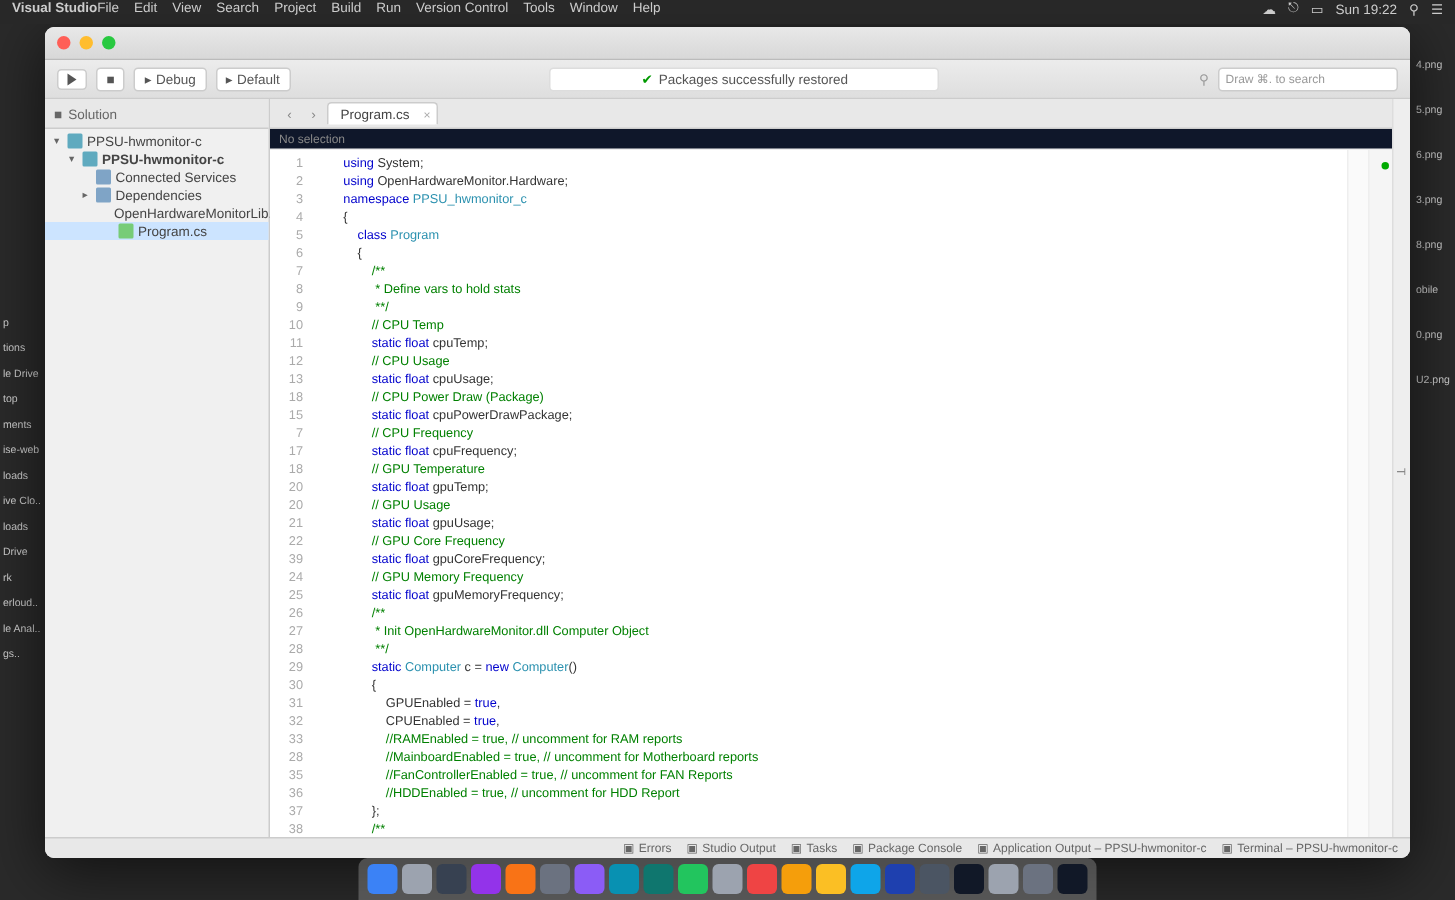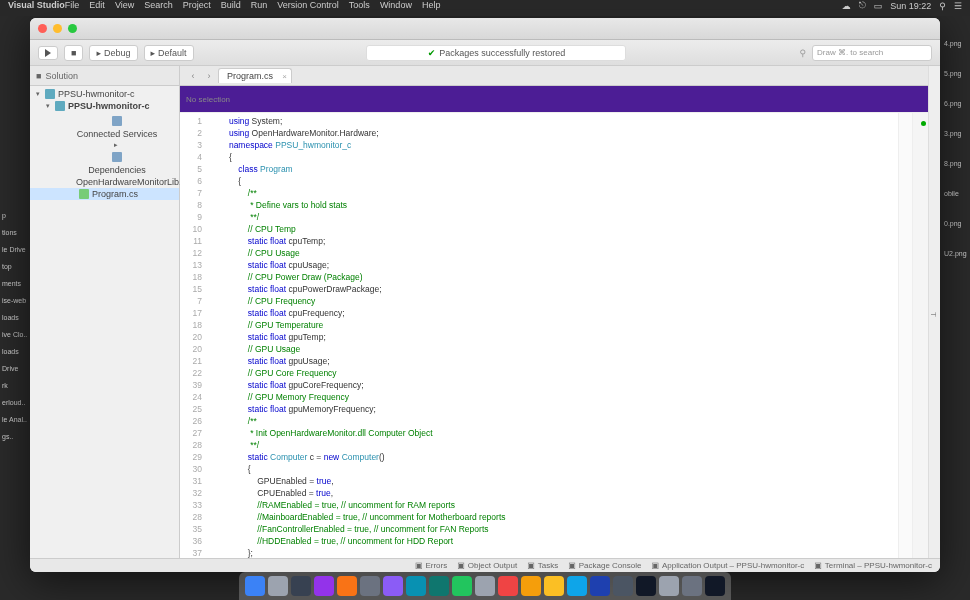--- a/index.html
+++ b/index.html
@@ -25,27 +25,27 @@
     .sidebar { width:150px; background:#f0f0f0; border-right:1px solid #ccc; display:flex; flex-direction:column; font-size:9px; }
     .sidebar-header { height:20px; display:flex; align-items:center; padding:0 6px; background:#e8e8e8; border-bottom:1px solid #ccc; font-weight:500; color:#666; }
     .tree { padding:2px 0; }
     .tree-item { padding:1px 0 1px 6px; display:flex; align-items:center; gap:3px; color:#444; cursor:pointer; }
     .tree-item.sel { background:#cce4ff; }
     .tree-arrow { width:6px; font-size:7px; color:#666; }
     .tree-icon { width:10px; height:10px; background:#5faabf; border-radius:1px; }
     .tree-icon.folder { background:#7fa4c6; }
     .tree-icon.ref { background:#c99; }
     .tree-icon.file { background:#7c7; }
-    .indent-1 { padding-left:16px; } .indent-2 { padding-left:25px;flex-direction:column; } .indent-3 { padding-left:40px; }
+    .indent-1 { padding-left:16px; } .indent-2 { padding-left:25px; } .indent-3 { padding-left:40px; }
     .editor-area { flex:1; display:flex; flex-direction:column; background:#fff; }
     .tab-row { height:20px; background:#e8e8e8; border-bottom:1px solid #ccc; display:flex; align-items:center; padding-left:6px; gap:2px; }
     .nav-btn { width:14px; height:14px; font-size:9px; color:#888; display:flex; align-items:center; justify-content:center; cursor:pointer; }
     .tab { padding:2px 18px 2px 8px; background:#fff; border:1px solid #ccc; border-bottom:none; border-radius:3px 3px 0 0; font-size:9px; color:#444; position:relative; cursor:pointer; }
     .tab .close { position:absolute; right:4px; top:3px; font-size:8px; color:#aaa; }
-    .breadcrumb { height:14px; background:#4c1d95; border-bottom:1px solid #eee; font-size:8px; color:#888; padding:13px 6px; display:flex; align-items:center; }
+    .breadcrumb { height:14px; background:#0f172a; border-bottom:1px solid #eee; font-size:8px; color:#888; padding:0 6px; display:flex; align-items:center; }
     .code-area { flex:1; display:flex; overflow:auto; font-family:Menlo,Monaco,Consolas,monospace; font-size:8.5px; line-height:12px; }
     .gutter { width:30px; text-align:right; padding:2px 8px 2px 0; color:#aaa; user-select:none; background:#fff; }
     .code { flex:1; padding:2px 0; white-space:pre; color:#333; }
     .kw { color:#0000cc; } .ty { color:#2b91af; } .cm { color:#008000; }
     .right-strip { width:16px; background:#f5f5f5; border-left:1px solid #eee; position:relative; }
     .right-strip .dot-g { position:absolute; right:2px; width:5px; height:5px; background:#0a0; border-radius:50%; }
     .statusbar { height:14px; background:#e8e8e8; border-top:1px solid #ccc; display:flex; align-items:center; justify-content:flex-end; gap:10px; padding:0 8px; font-size:8px; color:#666; }
     .status-item { display:flex; align-items:center; gap:3px; cursor:pointer; }
     .dock { position:absolute; bottom:0; left:50%; transform:translateX(-50%); height:28px; background:rgba(200,200,200,0.3); border-radius:6px 6px 0 0; display:flex; align-items:center; gap:3px; padding:0 6px; z-index:25; }
     .dock-icon { width:20px; height:20px; border-radius:4px; cursor:pointer; }
@@ -216,21 +216,21 @@
       <span>T</span>
     </div>
   </div>
   <div class="statusbar" id="statusbar">
       <div class="status-item">
         <span>▣</span>
         <span>Errors</span>
       </div>
       <div class="status-item">
         <span>▣</span>
-        <span>Object Output</span>
+        <span>Studio Output</span>
       </div>
       <div class="status-item">
         <span>▣</span>
         <span>Tasks</span>
       </div>
       <div class="status-item">
         <span>▣</span>
         <span>Package Console</span>
       </div>
       <div class="status-item">

